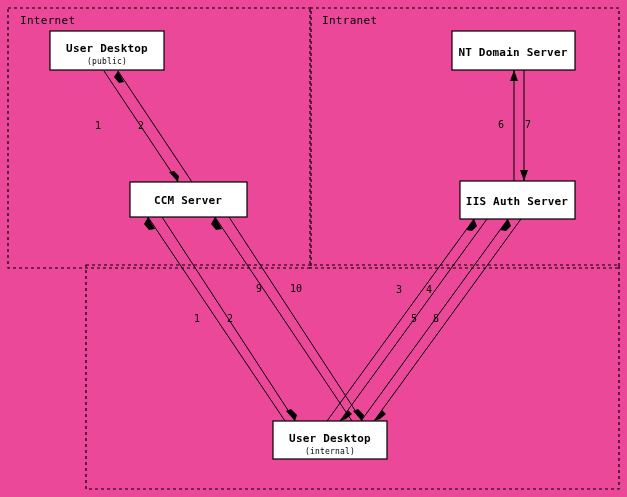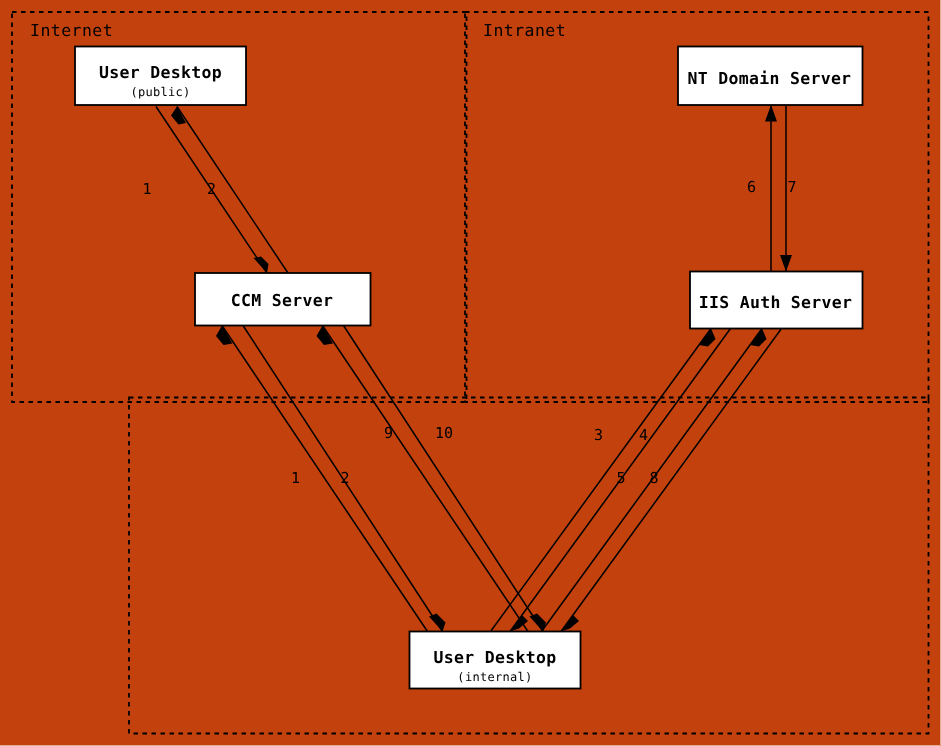--- a/index.html
+++ b/index.html
@@ -8,21 +8,21 @@
     padding: 0;
     background: #ffffff;
   }
   body {
     font-family: "DejaVu Sans Mono", monospace;
   }
   #diagram-root {
     position: relative;
     width: 627px;
     height: 497px;
-    background: #c2410c;
+    background: #ec4899;
     overflow: hidden;
   }
   #diagram-svg {
     position: absolute;
     left: 0;
     top: 0;
     width: 627px;
     height: 497px;
   }
   .zone-label {

